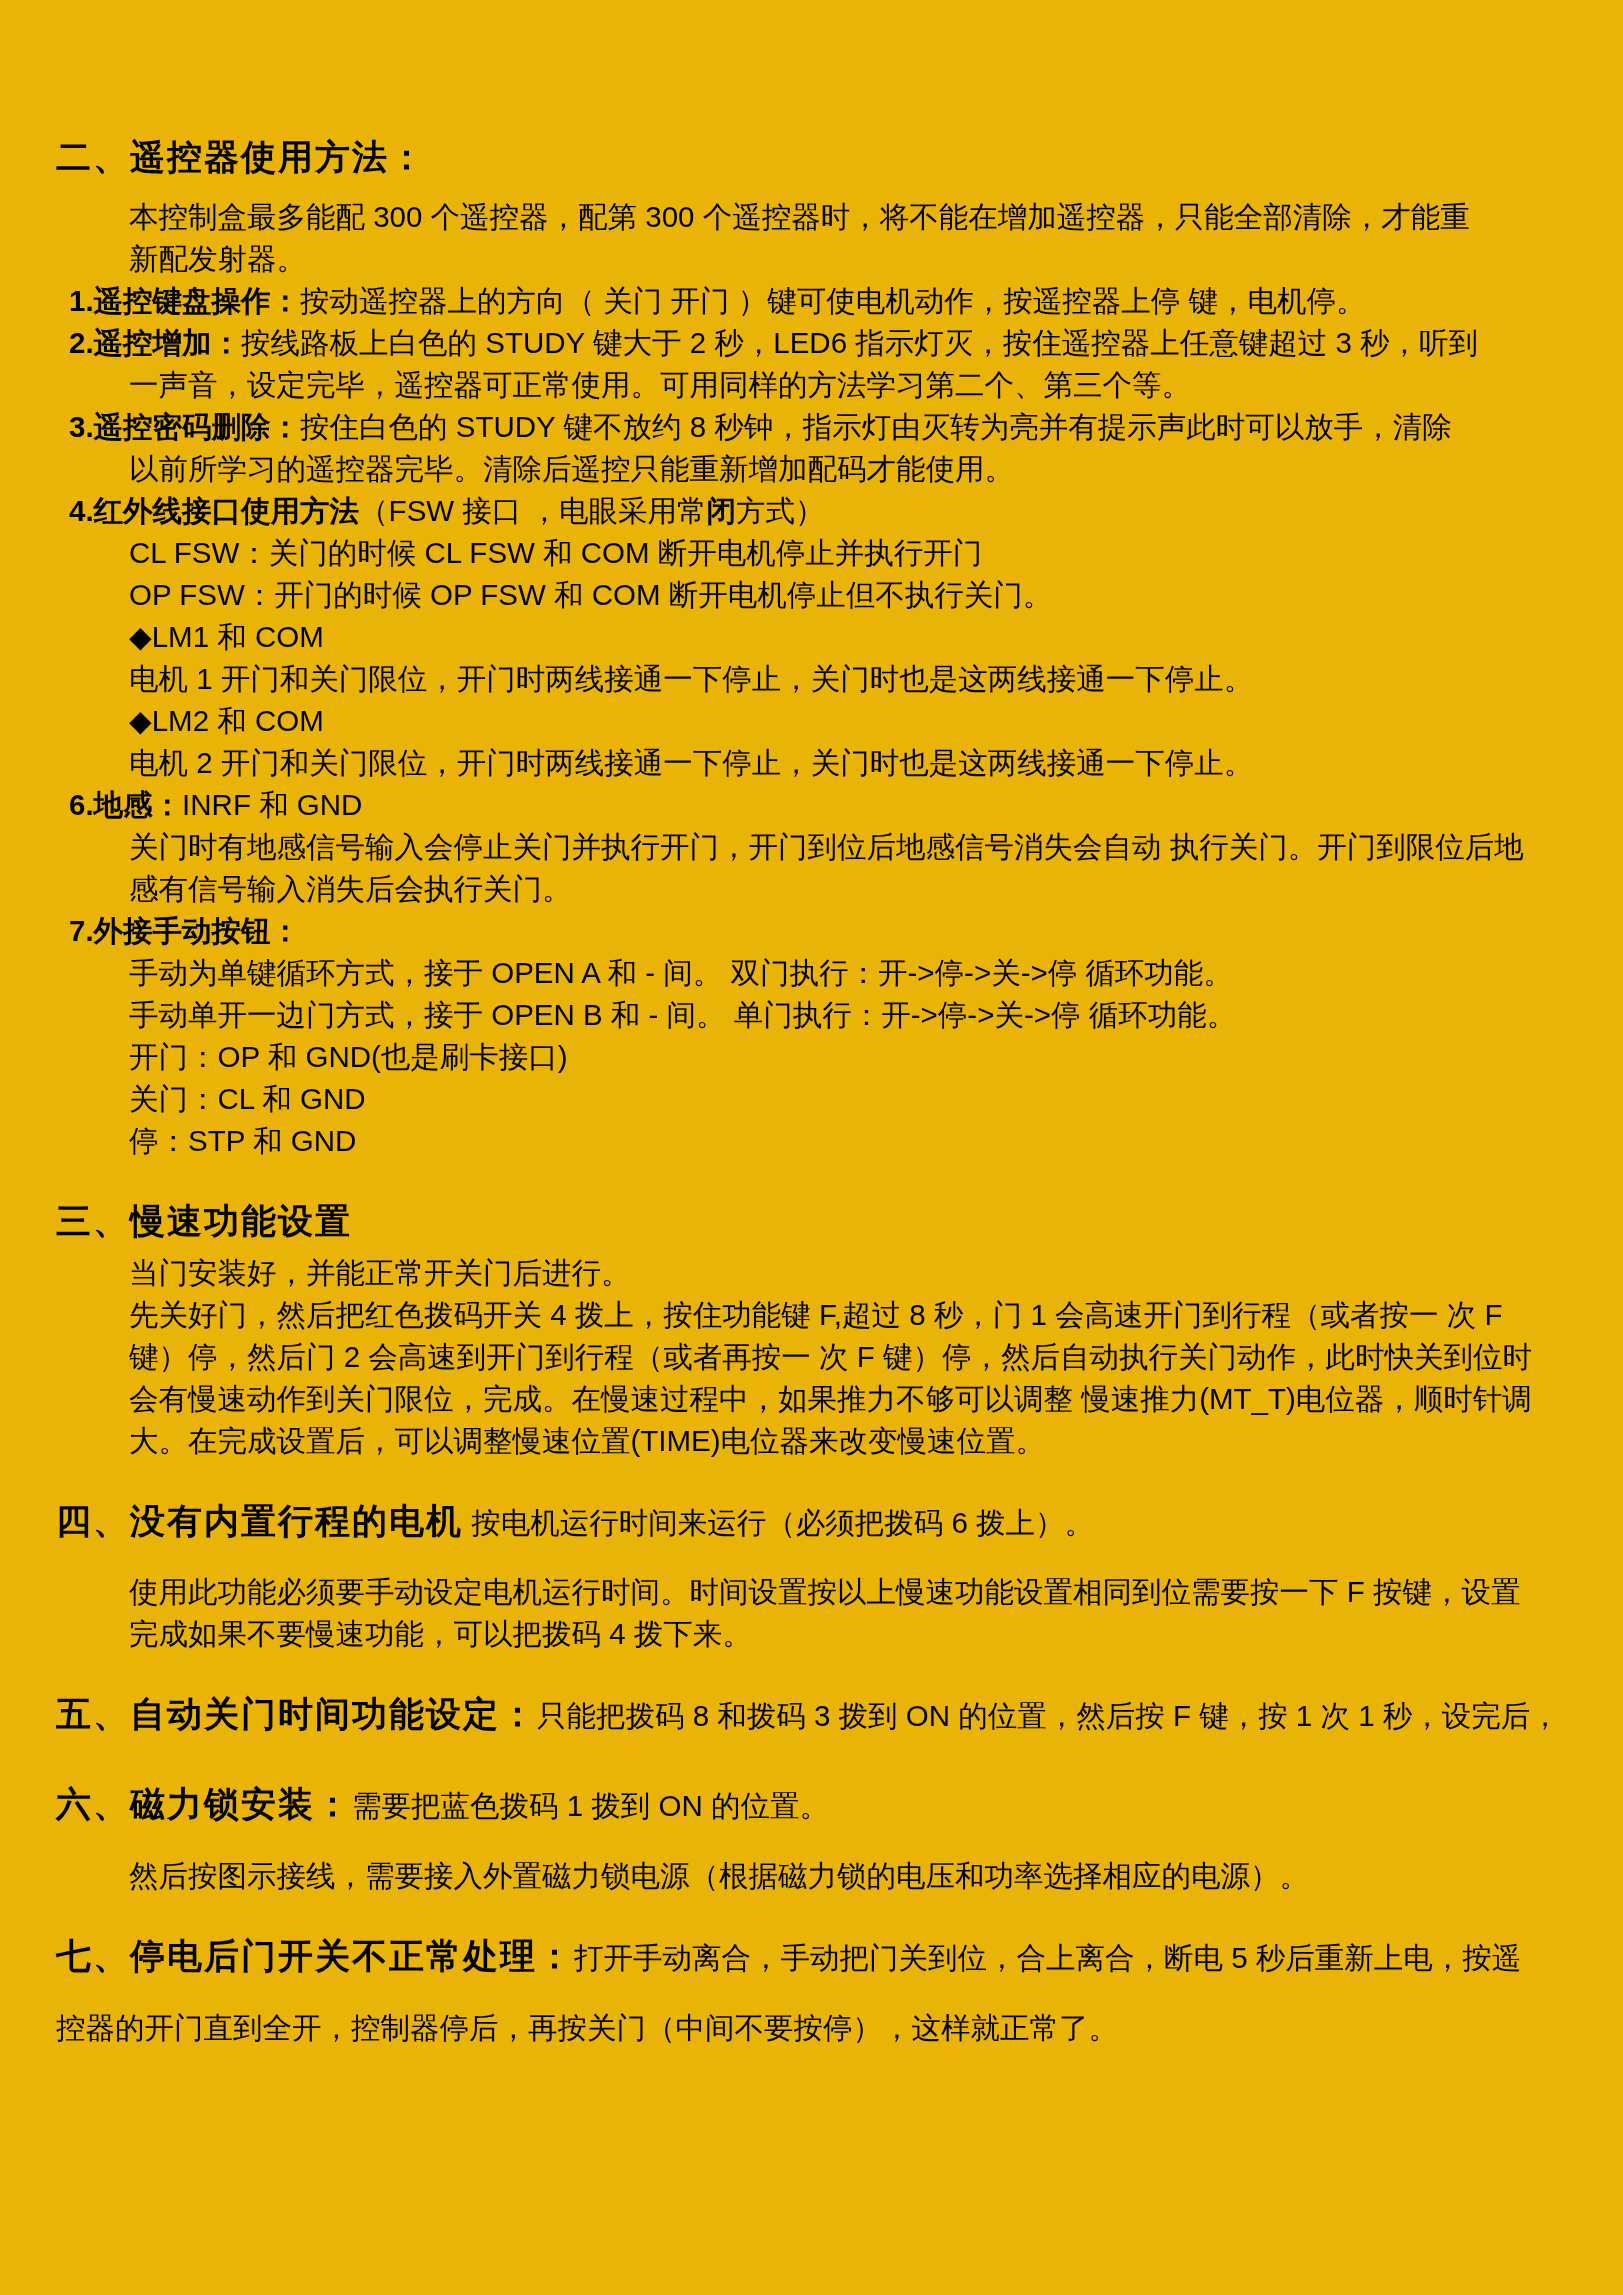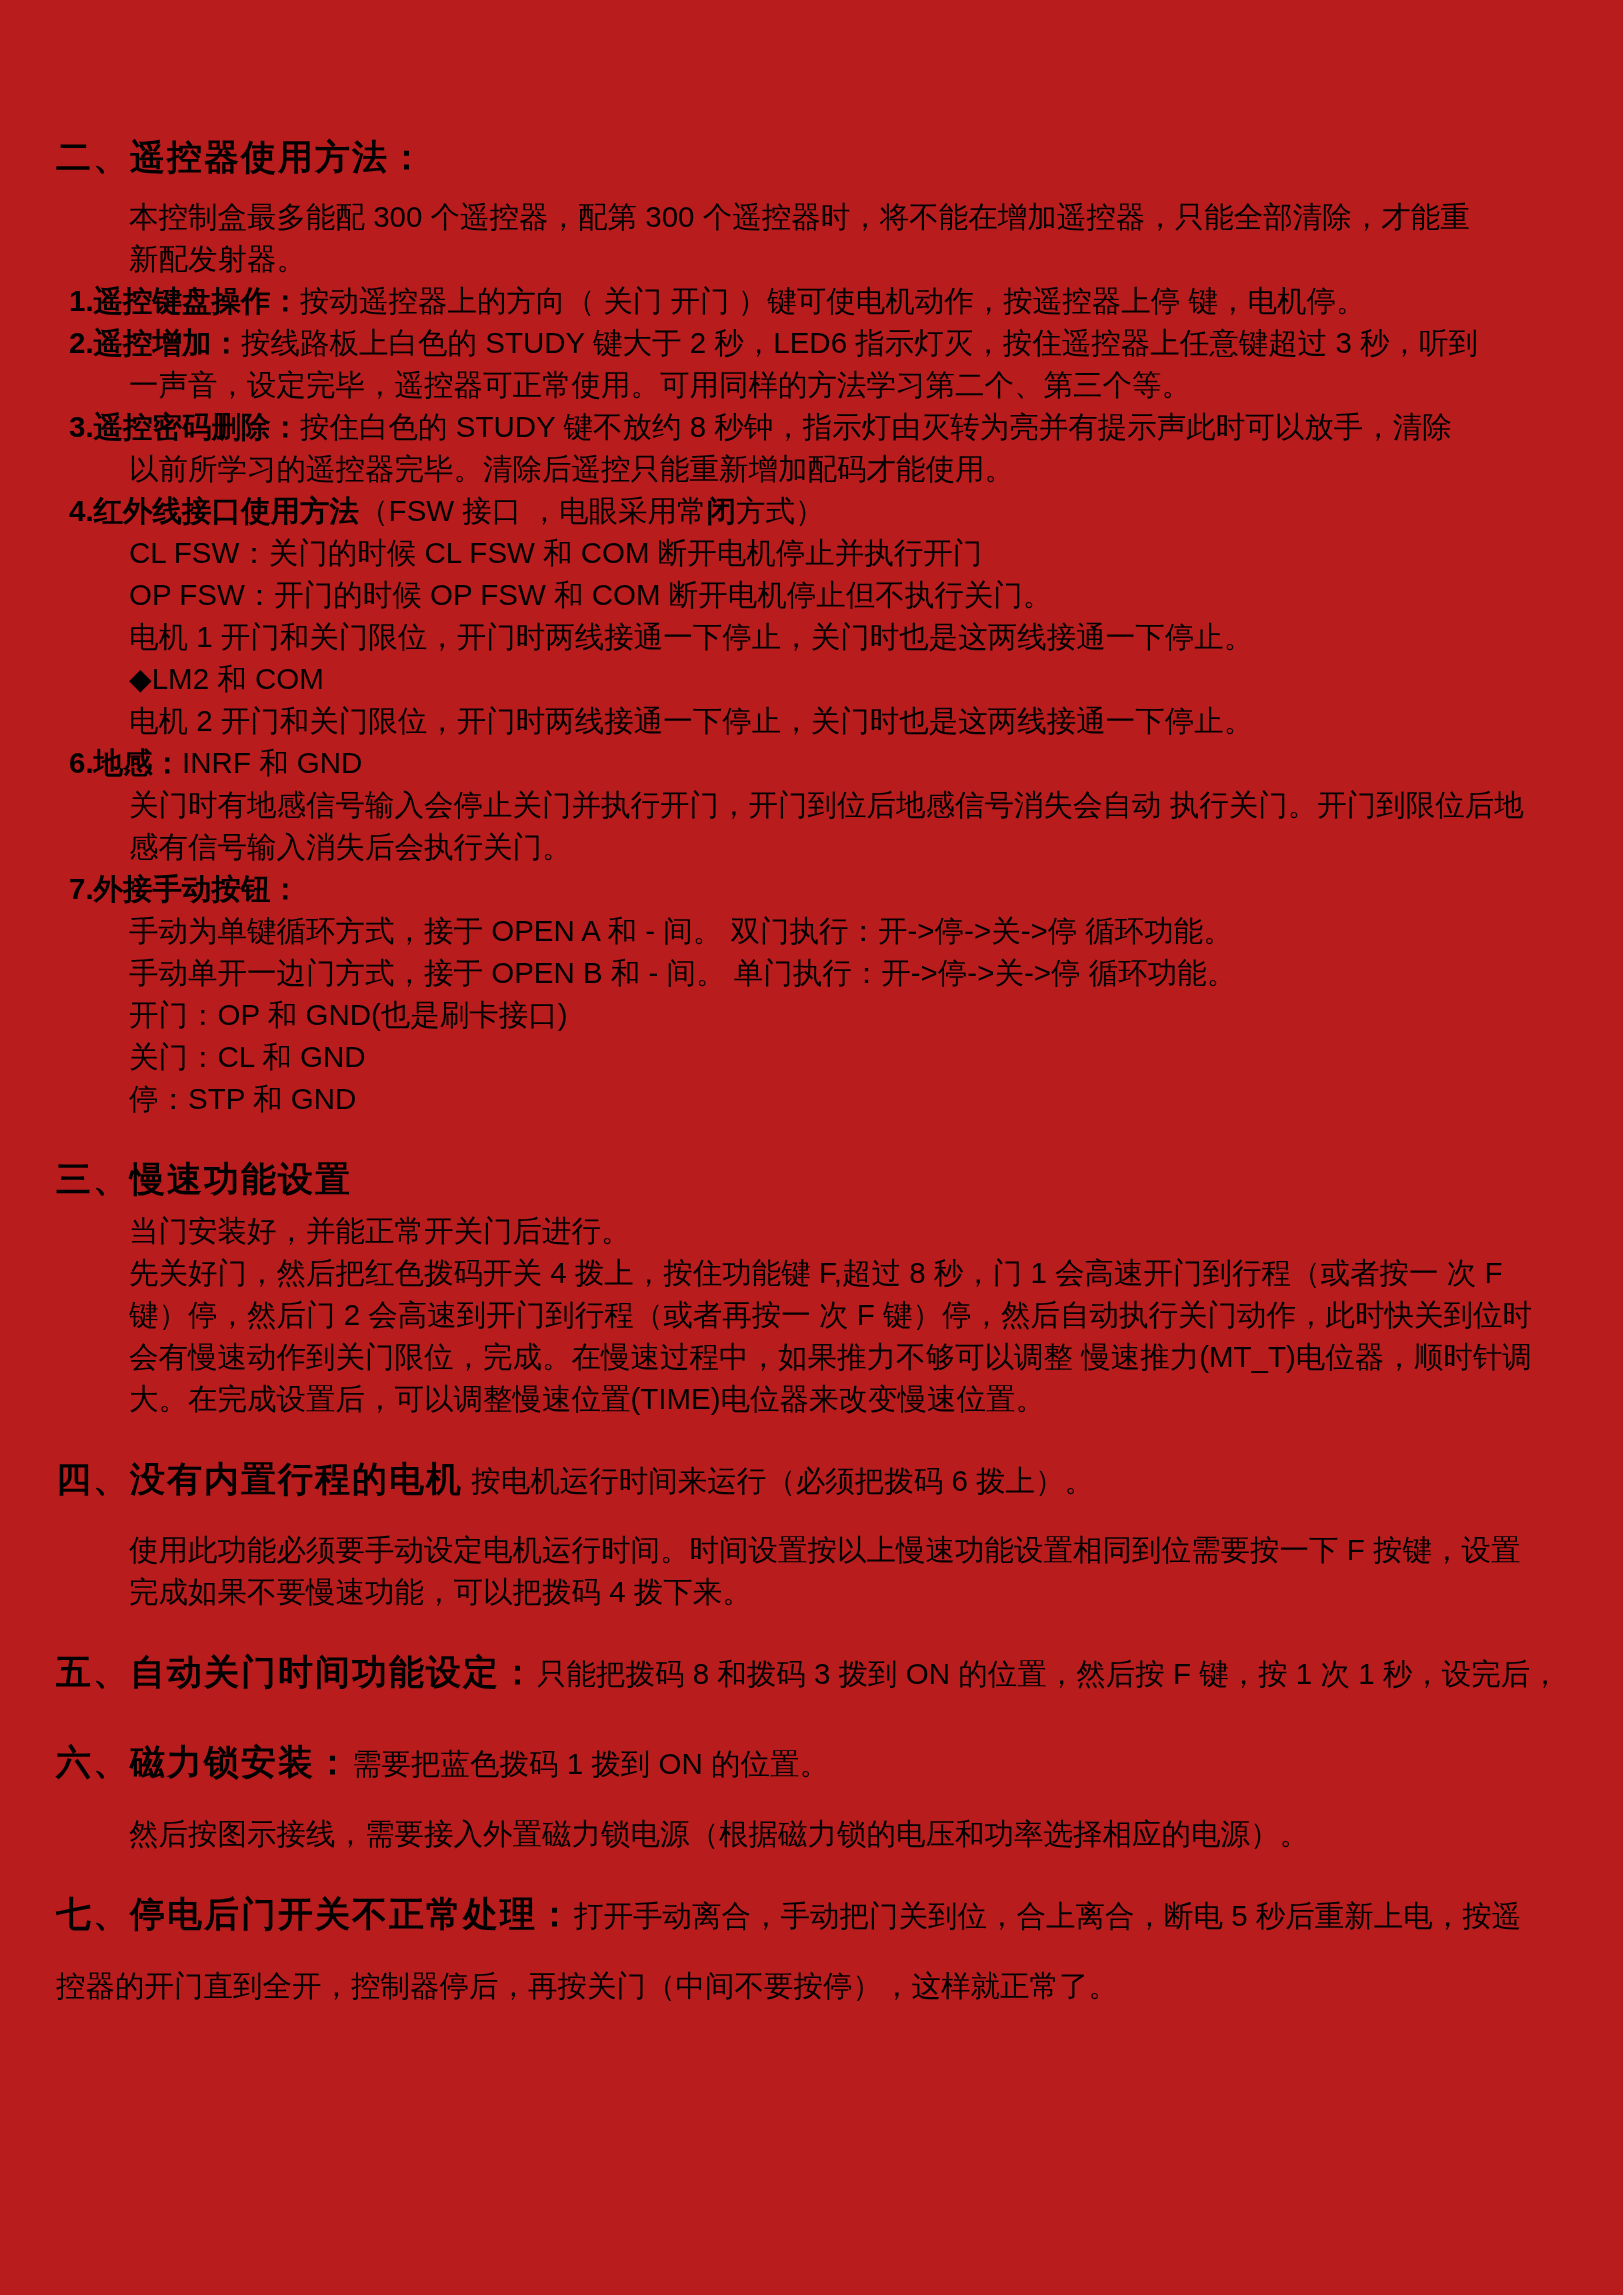--- a/index.html
+++ b/index.html
@@ -1,21 +1,21 @@
 <!DOCTYPE html>
 <html style="font-size:10.5px"><head>
 <meta charset="utf-8">
 <style>
   html, body { margin: 0; padding: 0; background: #ffffff; }
   .page {
     width: 1623px;
     min-height: 2295px;
     box-sizing: border-box;
     padding: 128px 46px 65px 56px;
-    background: #b91c1c;
+    background: #eab308;
     color: #000000;
     font-family: "Liberation Sans", "DejaVu Sans", sans-serif;
   }
   .line {
     font-size: 29.5px;
     line-height: 42px;
     white-space: pre-wrap;
     font-weight: 400;
   }
   
@@ -45,20 +45,21 @@
       <div class="line body"><span class="seg-r">本控制盒最多能配 300 个遥控器，配第 300 个遥控器时，将不能在增加遥控器，只能全部清除，才能重</span></div>
       <div class="line body"><span class="seg-r">新配发射器。</span></div>
       <div class="line item"><span class="seg-b">1.遥控键盘操作：</span><span class="seg-r">按动遥控器上的方向（ 关门 开门 ）键可使电机动作，按遥控器上停 键，电机停。</span></div>
       <div class="line item"><span class="seg-b">2.遥控增加：</span><span class="seg-r">按线路板上白色的 STUDY 键大于 2 秒，LED6 指示灯灭，按住遥控器上任意键超过 3 秒，听到</span></div>
       <div class="line body"><span class="seg-r">一声音，设定完毕，遥控器可正常使用。可用同样的方法学习第二个、第三个等。</span></div>
       <div class="line item"><span class="seg-b">3.遥控密码删除：</span><span class="seg-r">按住白色的 STUDY 键不放约 8 秒钟，指示灯由灭转为亮并有提示声此时可以放手，清除</span></div>
       <div class="line body"><span class="seg-r">以前所学习的遥控器完毕。清除后遥控只能重新增加配码才能使用。</span></div>
       <div class="line item"><span class="seg-b">4.红外线接口使用方法</span><span class="seg-r">（FSW 接口 ，电眼采用常</span><span class="seg-b">闭</span><span class="seg-r">方式）</span></div>
       <div class="line body"><span class="seg-r">CL FSW：关门的时候 CL FSW 和 COM 断开电机停止并执行开门</span></div>
       <div class="line body"><span class="seg-r">OP FSW：开门的时候 OP FSW 和 COM 断开电机停止但不执行关门。</span></div>
+      <div class="line body"><span class="seg-r">◆LM1 和 COM</span></div>
       <div class="line body"><span class="seg-r">电机 1 开门和关门限位，开门时两线接通一下停止，关门时也是这两线接通一下停止。</span></div>
       <div class="line body"><span class="seg-r">◆LM2 和 COM</span></div>
       <div class="line body"><span class="seg-r">电机 2 开门和关门限位，开门时两线接通一下停止，关门时也是这两线接通一下停止。</span></div>
       <div class="line item"><span class="seg-b">6.地感：</span><span class="seg-r">INRF 和 GND</span></div>
       <div class="line body"><span class="seg-r">关门时有地感信号输入会停止关门并执行开门，开门到位后地感信号消失会自动 执行关门。开门到限位后地</span></div>
       <div class="line body"><span class="seg-r">感有信号输入消失后会执行关门。</span></div>
       <div class="line item"><span class="seg-b">7.外接手动按钮：</span></div>
       <div class="line body"><span class="seg-r">手动为单键循环方式，接于 OPEN A 和 - 间。 双门执行：开-&gt;停-&gt;关-&gt;停 循环功能。</span></div>
       <div class="line body"><span class="seg-r">手动单开一边门方式，接于 OPEN B 和 - 间。 单门执行：开-&gt;停-&gt;关-&gt;停 循环功能。</span></div>
       <div class="line body"><span class="seg-r">开门：OP 和 GND(也是刷卡接口)</span></div>

